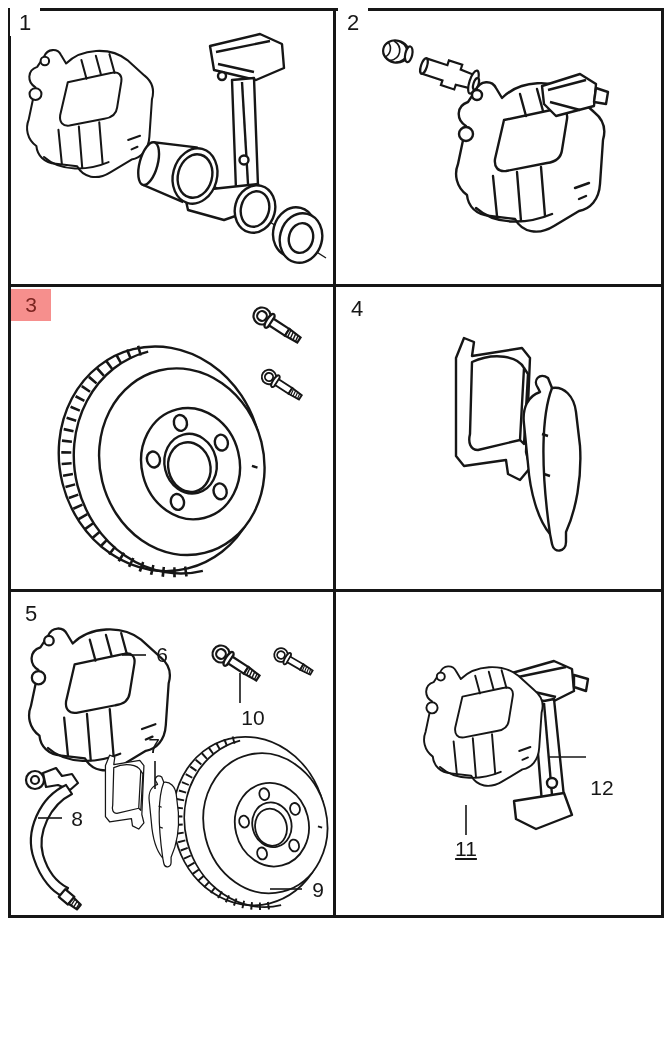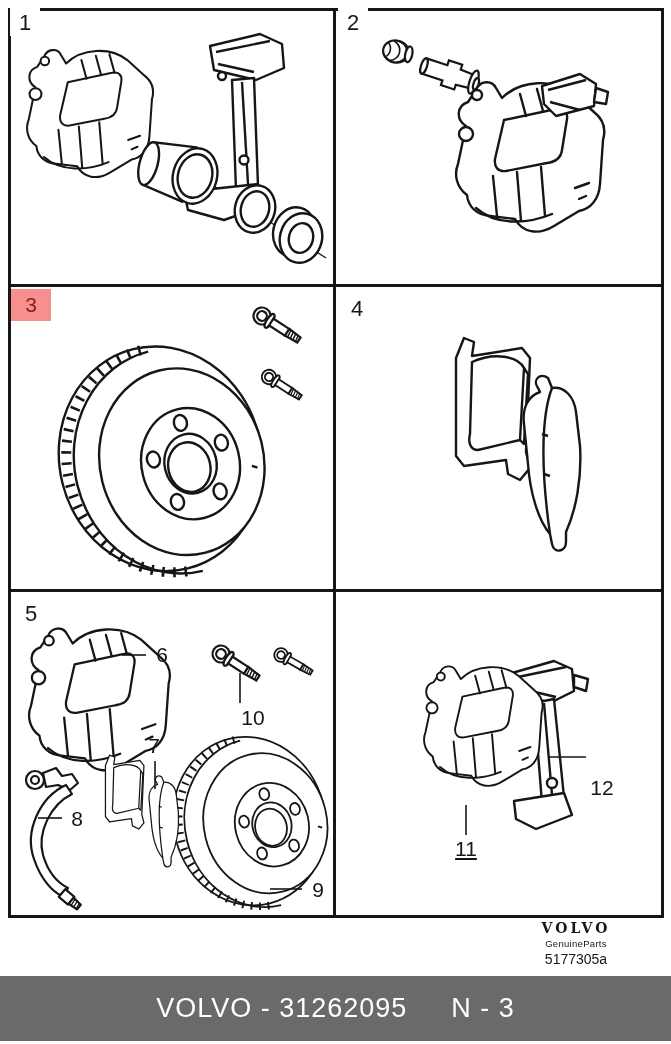--- a/index.html
+++ b/index.html
@@ -210,24 +210,15 @@
     </svg>
     <div class="callout" style="left:117px;top:244px;text-decoration:underline;">11</div>
     <div class="callout" style="left:253px;top:152px;margin-top:31px;">12</div>
   </div>
 
   <div class="b-outer"></div>
   <div class="b-v"></div>
   <div class="b-h" style="top:284px;"></div>
   <div class="b-h" style="top:589px;"></div>
 
-  <div class="branding">
-    <div class="v-logo">VOLVO</div>
-    <div class="v-genuine">GenuineParts</div>
-    <div class="v-docnum">5177305a</div>
-  </div>
-
-  <div class="footer">
-    <span>VOLVO - 31262095</span>
-    <span>N - 3</span>
-  </div>
+
 
 </div>
 
 </body></html>

